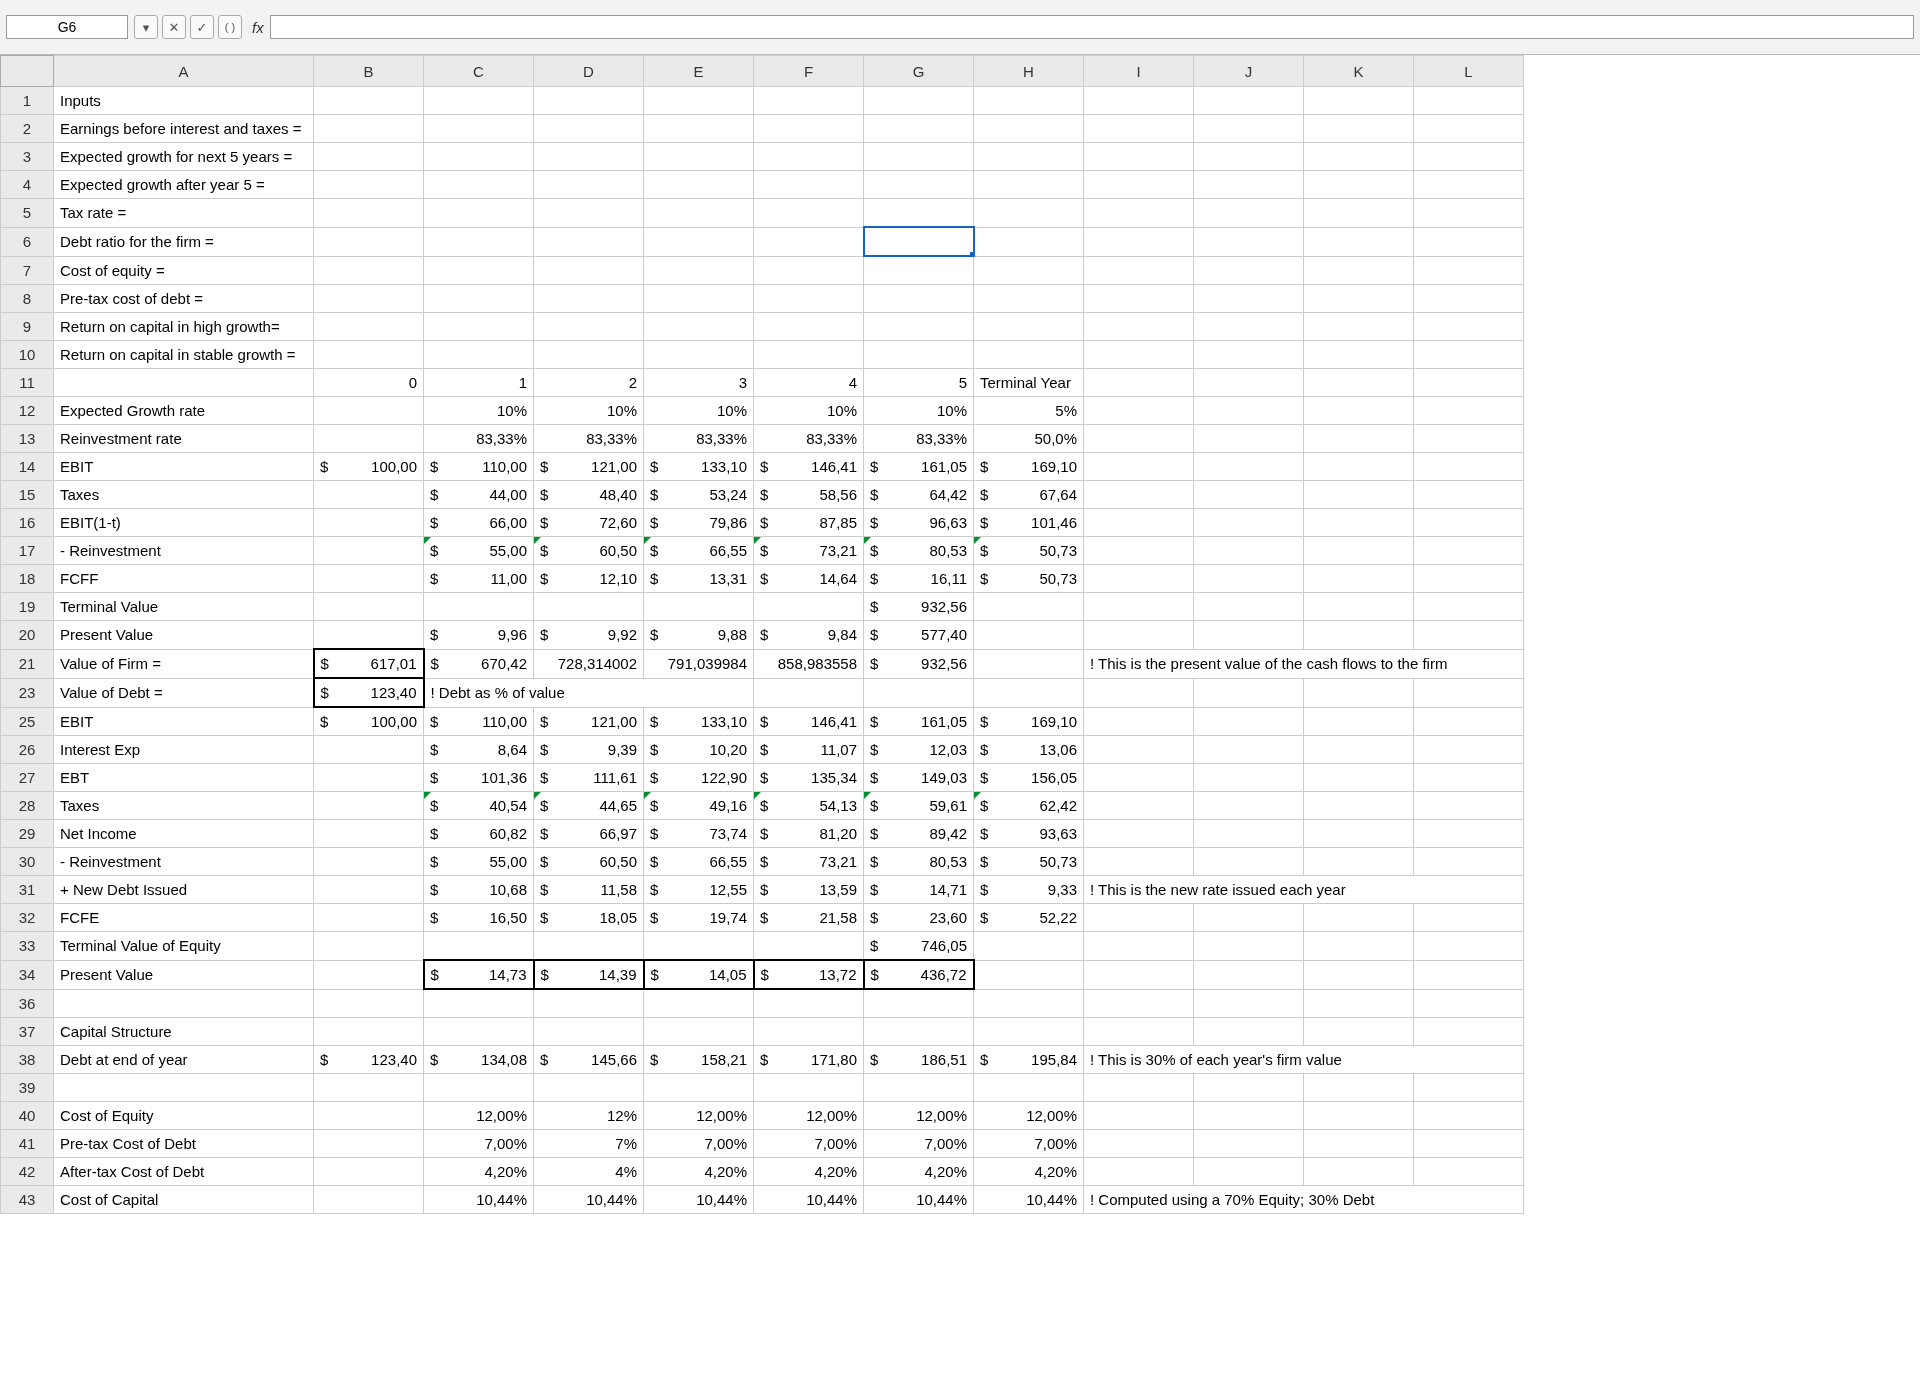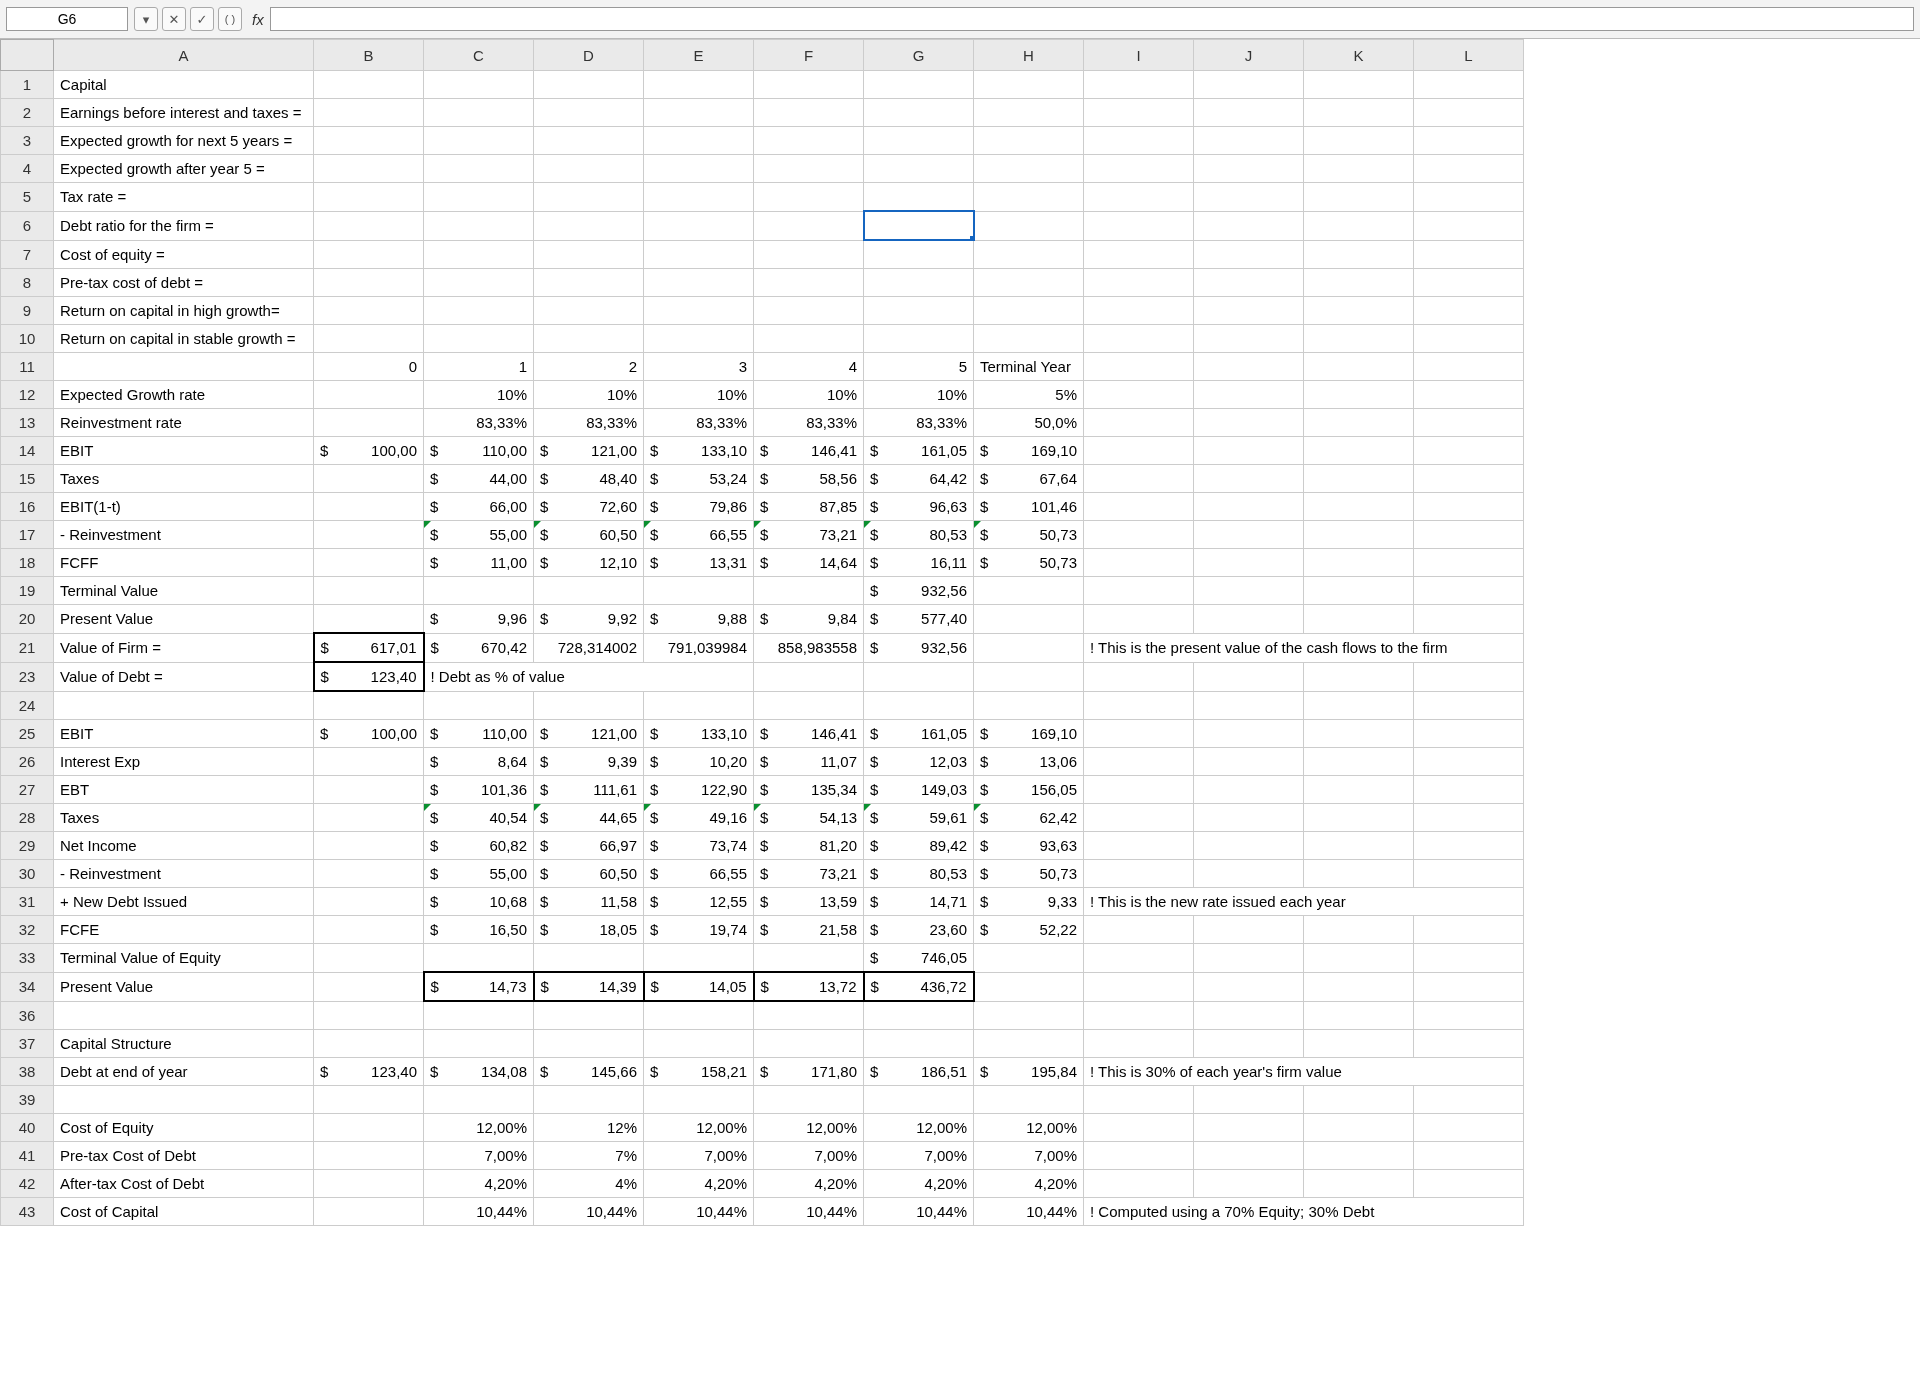--- a/index.html
+++ b/index.html
@@ -1,16 +1,16 @@
 <!DOCTYPE html>
 <html><head>
 <meta charset="utf-8">
 <style>
   html,body{margin:0;padding:0;font-family:Helvetica,Arial,sans-serif;font-size:16px;color:#000;background:#fff}
-  .bar{display:flex;align-items:center;height:30px;border-bottom:1px solid #bbb;background:#f3f3f3;padding:4px 6px}
+  .bar{display:flex;align-items:center;height:30px;border-bottom:1px solid #bbb;background:#f3f3f3;padding:12px 6px}
   .namebox{width:120px;height:22px;border:1px solid #999;background:#fff;font-size:14px;text-align:center;line-height:22px;margin-right:6px}
   .ctrl{display:inline-flex;align-items:center;justify-content:center;width:22px;height:22px;border:1px solid #aaa;border-radius:3px;margin-right:4px;background:#fafafa;font-size:13px;color:#555}
   .fxlbl{font-style:italic;font-size:15px;margin:16px 6px;color:#333}
   .fxin{flex:1;height:22px;border:1px solid #999;background:#fff}
   .corner{width:40px;height:26px;background:#eaeaea;border:1px solid #aaa}
   table{border-collapse:collapse;table-layout:fixed}
   th,td{border:1px solid #ccc;padding:2px 6px;height:23px;font-size:15px;overflow:hidden;white-space:nowrap;vertical-align:middle}
   th{background:#eaeaea;font-weight:normal;text-align:center;color:#333}
   .rh{width:40px;text-align:center;background:#eaeaea;color:#333}
   .colA{width:260px}
@@ -68,21 +68,21 @@
   <th>H</th>
   <th>I</th>
   <th>J</th>
   <th>K</th>
   <th>L</th>
 </tr>
     </thead>
 <tbody id="tb">
       <tr>
         <th class="rh">1</th>
-        <td class="lt">Capital</td>
+        <td class="lt">Inputs</td>
         <td class=""></td>
         <td class=""></td>
         <td class=""></td>
         <td class=""></td>
         <td class=""></td>
         <td class=""></td>
         <td class=""></td>
         <td></td>
         <td></td>
         <td></td>
@@ -383,35 +383,20 @@
         <td class="rt">858,983558</td>
         <td class="money"><span class="d">$</span>932,56</td>
         <td class=""></td>
         <td class="lt" colspan="4">! This is the present value of the cash flows to the firm</td>
       </tr>
       <tr>
         <th class="rh">23</th>
         <td class="lt">Value of Debt =</td>
         <td class="money thick"><span class="d">$</span>123,40</td>
         <td class="lt" colspan="3">! Debt as % of value</td>
-        <td class=""></td>
-        <td class=""></td>
-        <td class=""></td>
-        <td></td>
-        <td></td>
-        <td></td>
-        <td></td>
-      </tr>
-      <tr>
-        <th class="rh">24</th>
-        <td class="lt"></td>
-        <td class=""></td>
-        <td class=""></td>
-        <td class=""></td>
-        <td class=""></td>
         <td class=""></td>
         <td class=""></td>
         <td class=""></td>
         <td></td>
         <td></td>
         <td></td>
         <td></td>
       </tr>
       <tr>
         <th class="rh">25</th>

